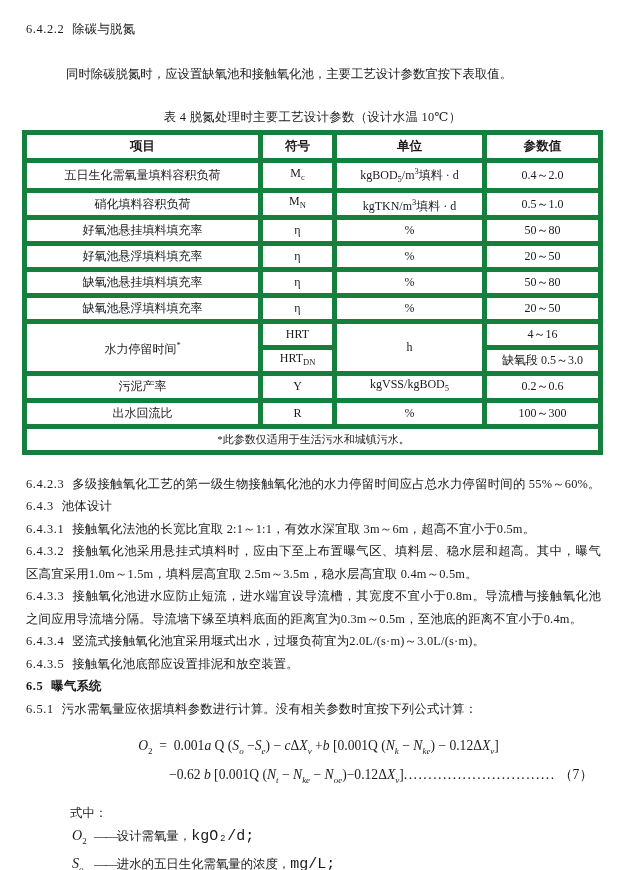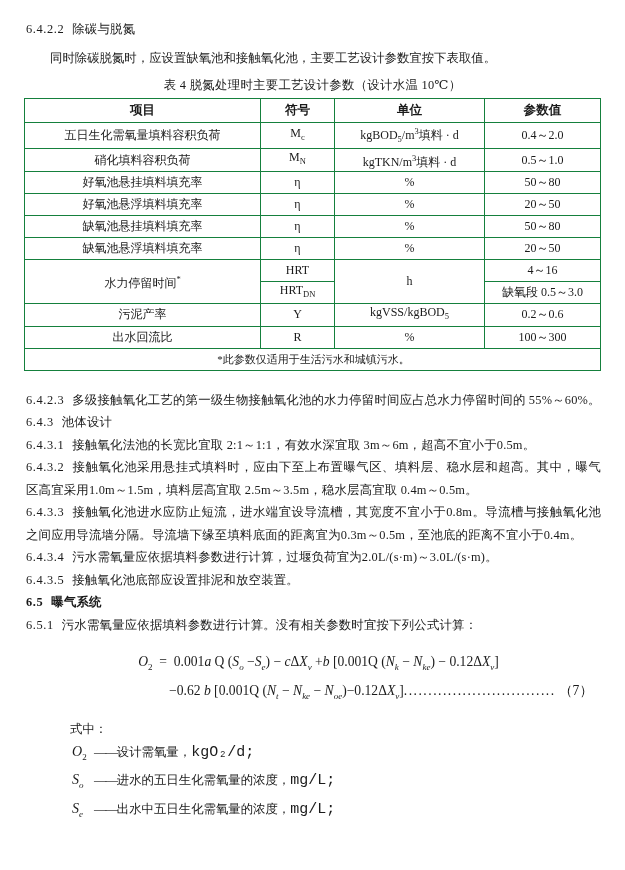--- a/index.html
+++ b/index.html
@@ -38,21 +38,21 @@
   .clause.heading {
     font-weight: normal;
   }
   .clause.bold-heading .clause-num,
   .clause.bold-heading .clause-text {
     font-weight: bold;
   }
   .indent-para {
     font-size: 12.4px;
     line-height: 22.5px;
-    margin: 0;
+    margin: 16px;
     padding: 0 24px 0 26px;
     text-indent: 24px;
     text-align: justify;
   }
   .spacer-6 { height: 6px; }
   .spacer-10 { height: 10px; }
   .spacer-14 { height: 14px; }
   .spacer-18 { height: 18px; }
 
   
@@ -65,21 +65,21 @@
   }
   table.param-table {
     border-collapse: collapse;
     width: 576px;
     margin: 0 auto;
     table-layout: fixed;
     font-size: 12px;
   }
   table.param-table td,
   table.param-table th {
-    border: 1px solid #15803d;
+    border: 5px solid #15803d;
     text-align: center;
     vertical-align: middle;
     padding: 1px 2px;
     height: 19px;
     font-weight: normal;
     line-height: 15px;
   }
   table.param-table thead th {
     font-weight: bold;
     height: 21px;
@@ -264,21 +264,21 @@
 
   <p class="clause">
     <span class="clause-num">6.4.3.2</span><span class="clause-text">接触氧化池采用悬挂式填料时，应由下至上布置曝气区、填料层、稳水层和超高。其中，曝气区高宜采用1.0m～1.5m，填料层高宜取 2.5m～3.5m，稳水层高宜取 0.4m～0.5m。</span>
   </p>
 
   <p class="clause">
     <span class="clause-num">6.4.3.3</span><span class="clause-text">接触氧化池进水应防止短流，进水端宜设导流槽，其宽度不宜小于0.8m。导流槽与接触氧化池之间应用导流墙分隔。导流墙下缘至填料底面的距离宜为0.3m～0.5m，至池底的距离不宜小于0.4m。</span>
   </p>
 
   <p class="clause">
-    <span class="clause-num">6.4.3.4</span><span class="clause-text">污水需氧量应依据填料参数进行计算，过堰负荷宜为2.0L/(s·m)～3.0L/(s·m)。</span>
+    <span class="clause-num">6.4.3.4</span><span class="clause-text">竖流式接触氧化池宜采用堰式出水，过堰负荷宜为2.0L/(s·m)～3.0L/(s·m)。</span>
   </p>
 
   <p class="clause">
     <span class="clause-num">6.4.3.5</span><span class="clause-text">接触氧化池底部应设置排泥和放空装置。</span>
   </p>
 
   <p class="clause bold-heading">
     <span class="clause-num">6.5</span><span class="clause-text">曝气系统</span>
   </p>
 

